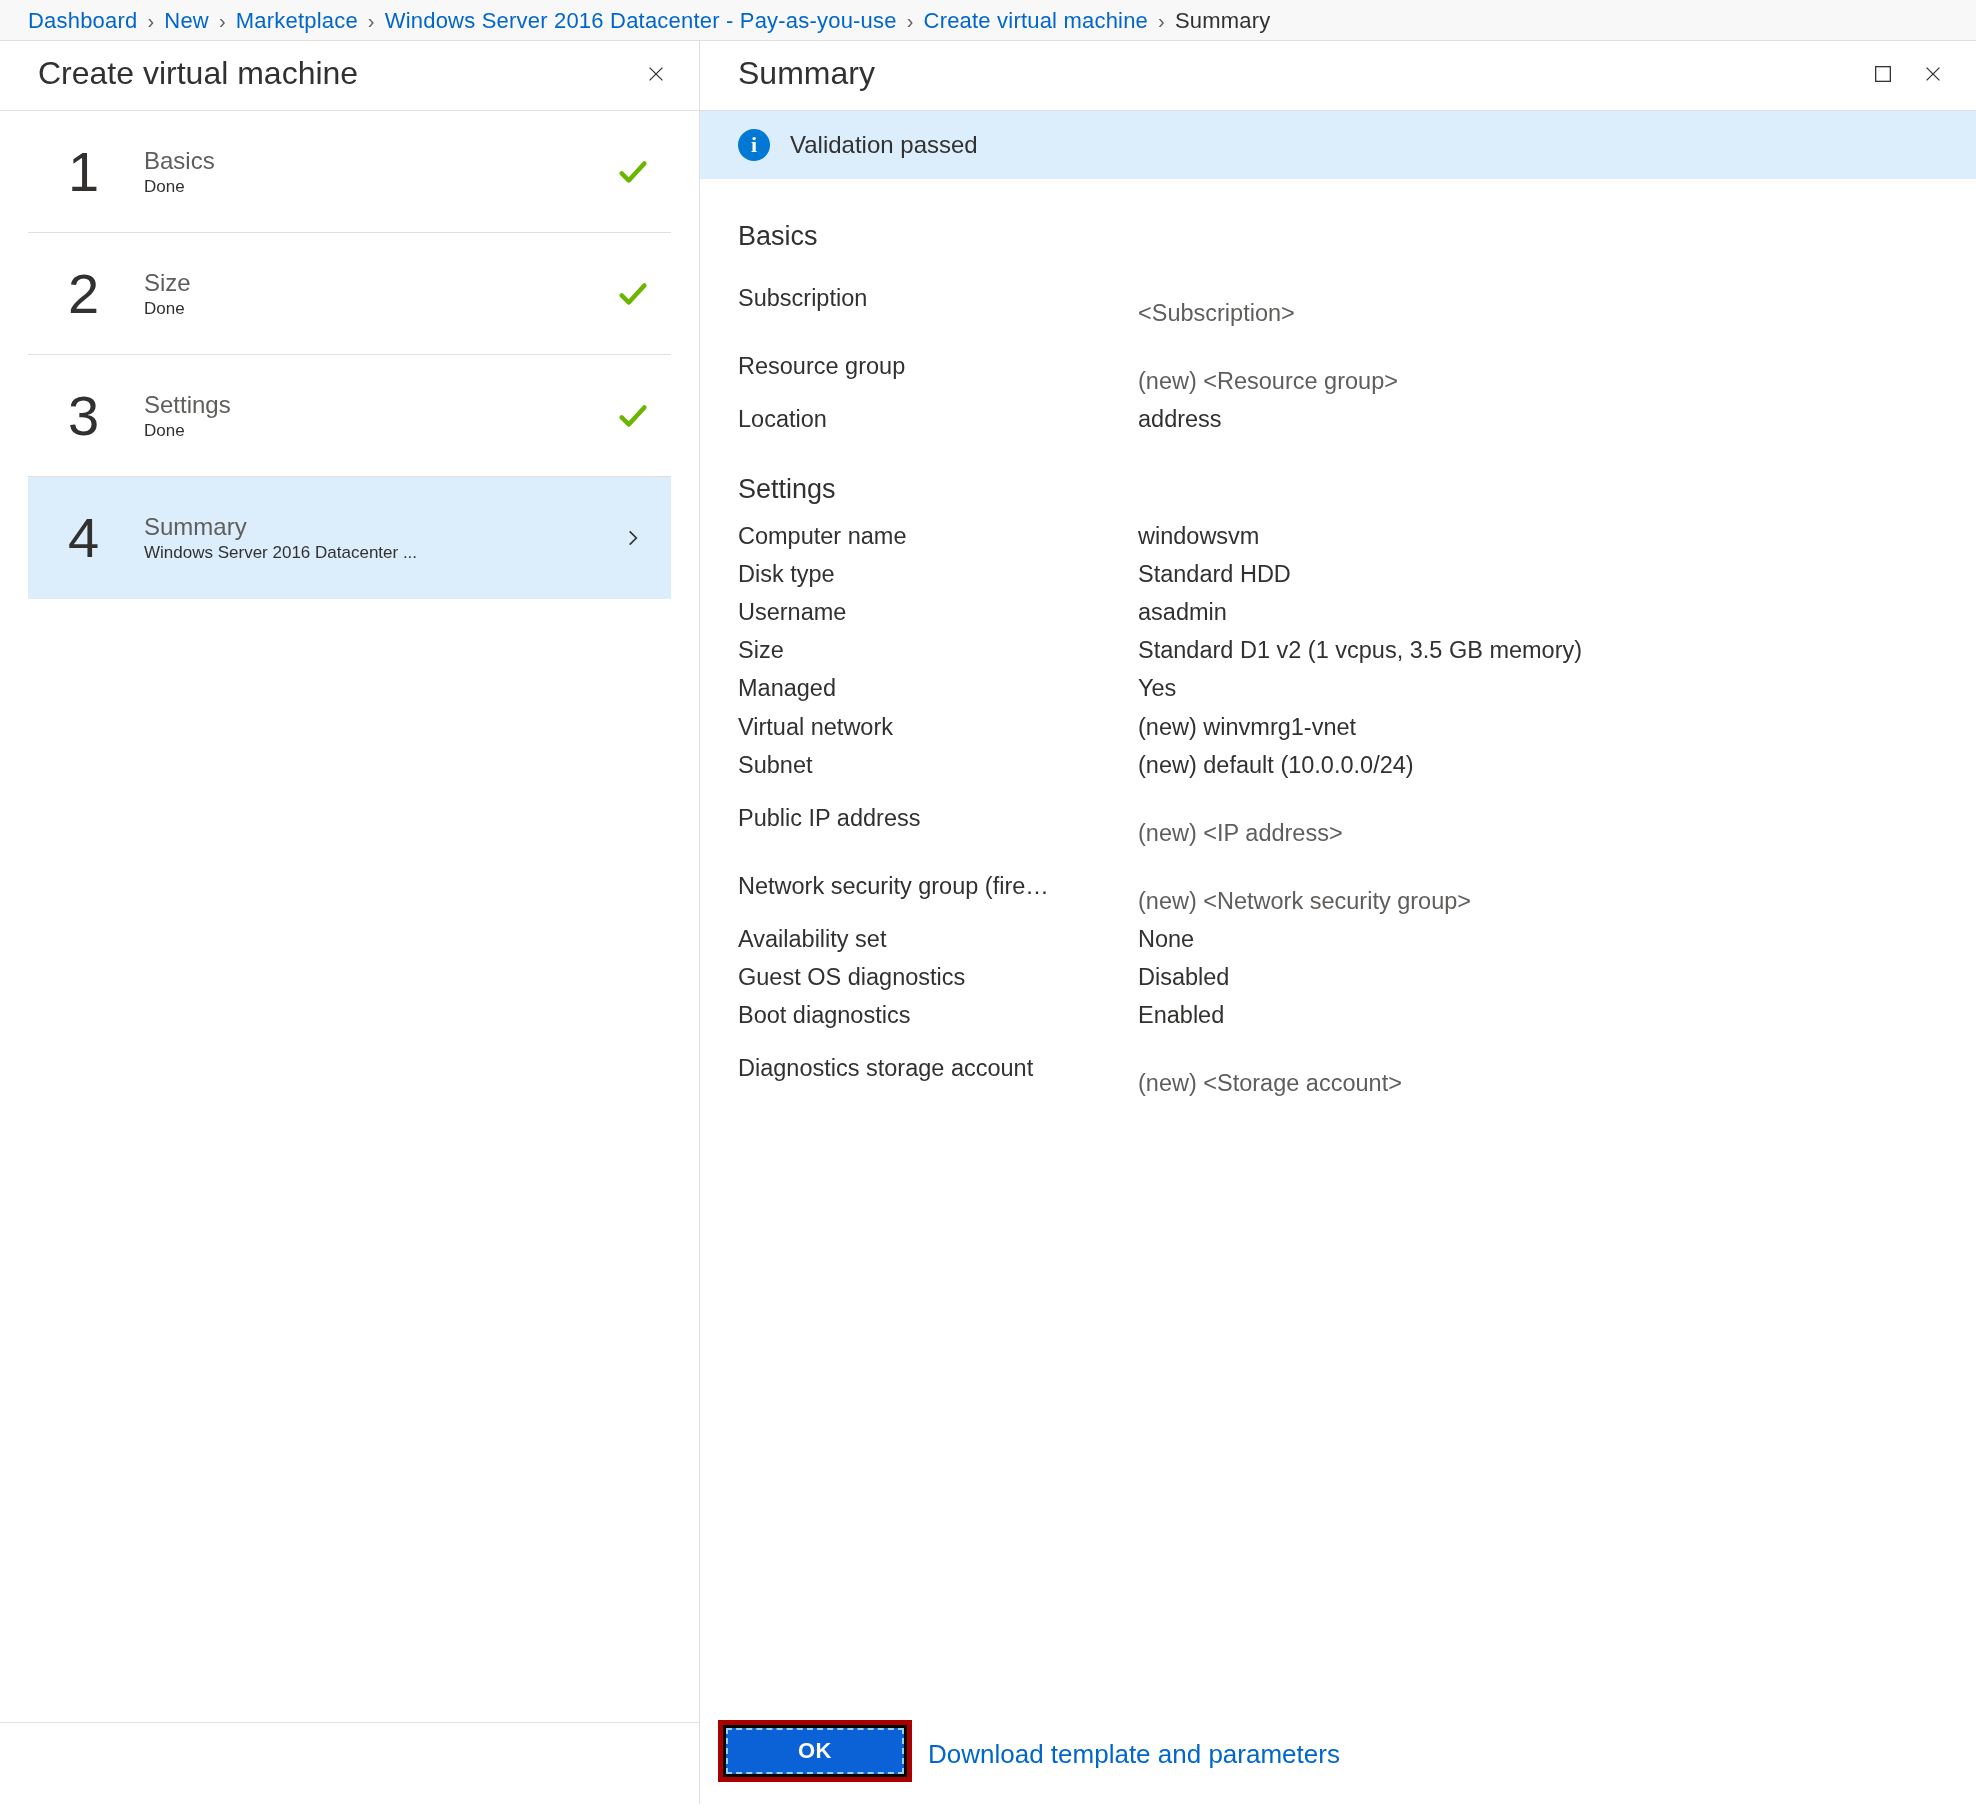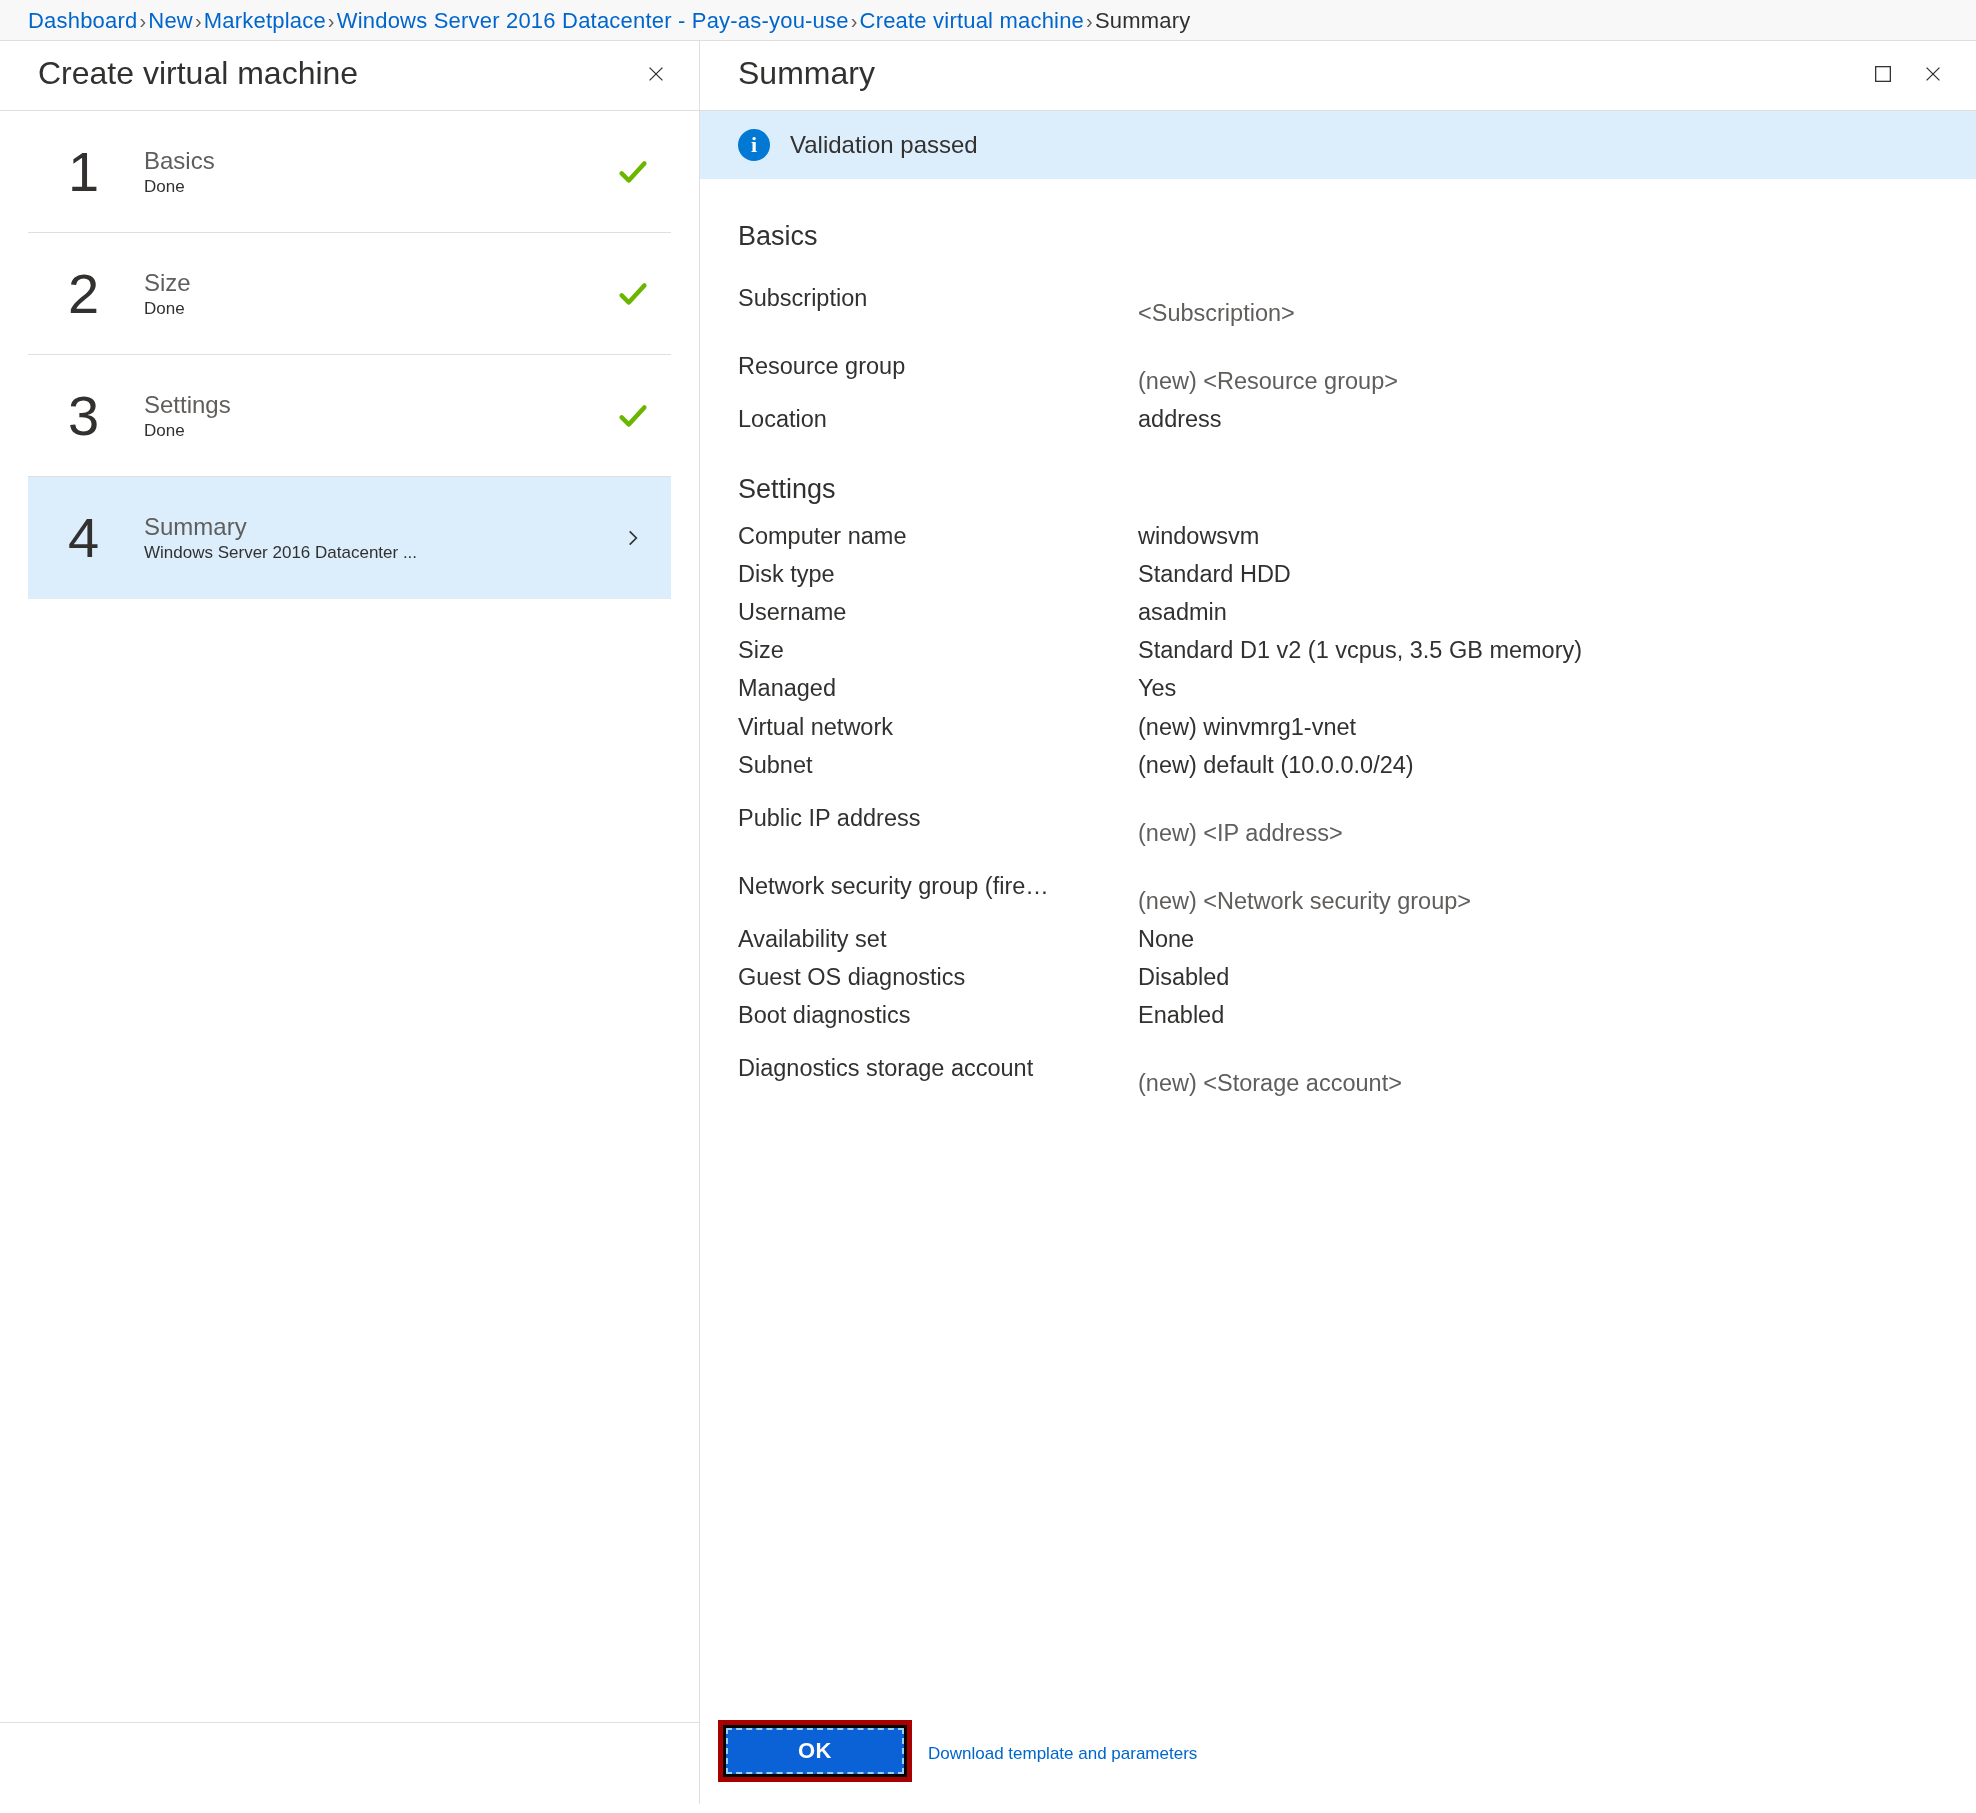--- a/index.html
+++ b/index.html
@@ -14,21 +14,21 @@
   }
   
   .breadcrumb {
     padding: 8px 28px 6px 28px;
     font-size: 22px;
     letter-spacing: 0.2px;
     border-bottom: 1px solid #e1dfdd;
     background: #f8f8f8;
     display: flex;
     align-items: center;
-    gap: 2px;
+    gap: 10px;
     white-space: nowrap;
   }
   .breadcrumb a { color: #0066cc; text-decoration: none; }
   .breadcrumb .sep { color: #605e5c; font-size: 20px; }
   .breadcrumb .current { color: #323130; }
   
   .panels { display: flex; height: calc(100% - 50px); }
   .panel-left {
     width: 700px;
     border-right: 1px solid #e1dfdd;
@@ -153,21 +153,21 @@
     color: #fff;
     font-size: 22px;
     font-weight: 600;
     padding: 8px 70px;
     border: 2px dashed #9dcff5;
     cursor: pointer;
     letter-spacing: 0.5px;
   }
   .dl-link {
     color: #0066cc;
-    font-size: 17px;
+    font-size: 26px;
     text-decoration: none;
     cursor: pointer;
     margin-top: 6px;
   }
 
   .panel-left-body { flex: 1; }
   .panel-left-footer { border-top: 1px solid #e1dfdd; height: 82px; }
 </style>
 </head>
 <body>

